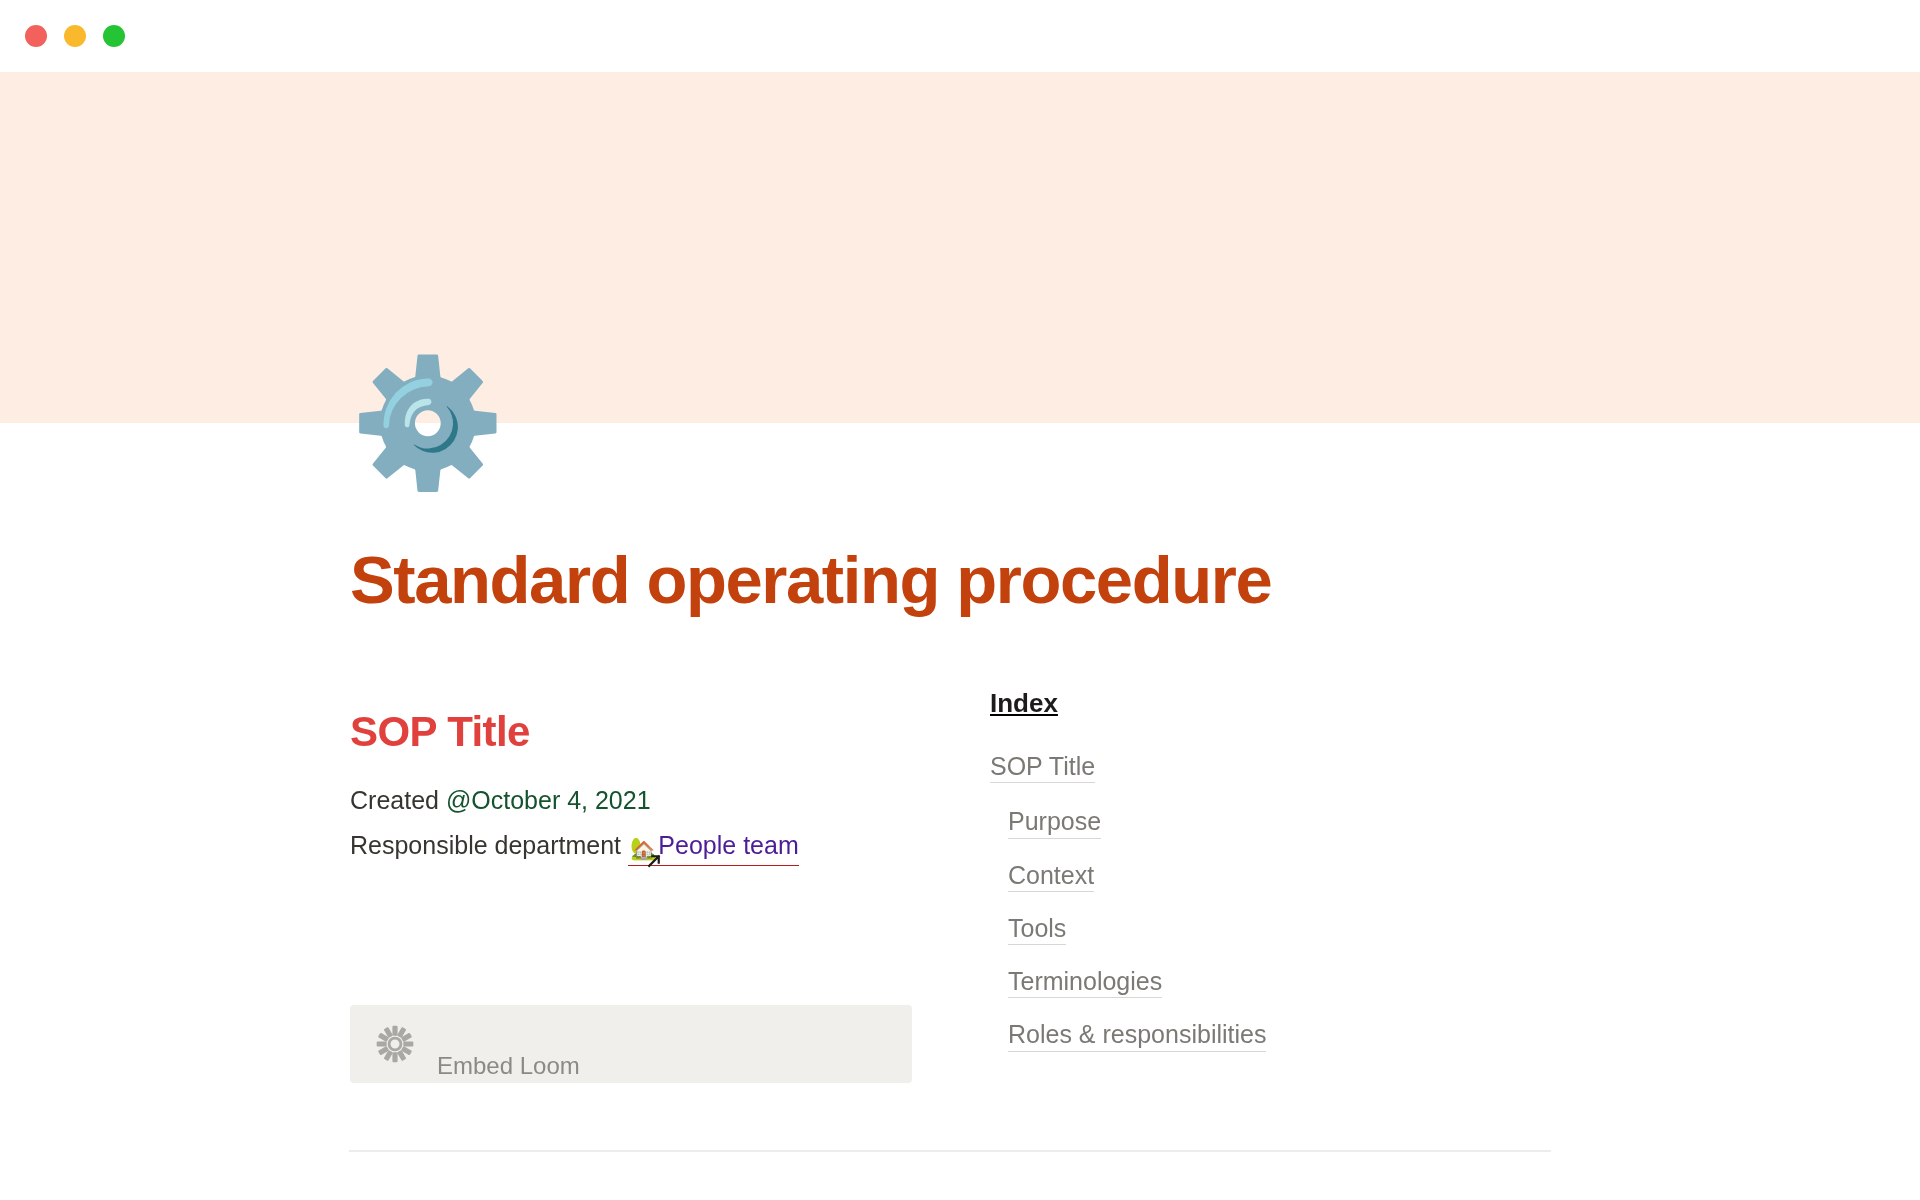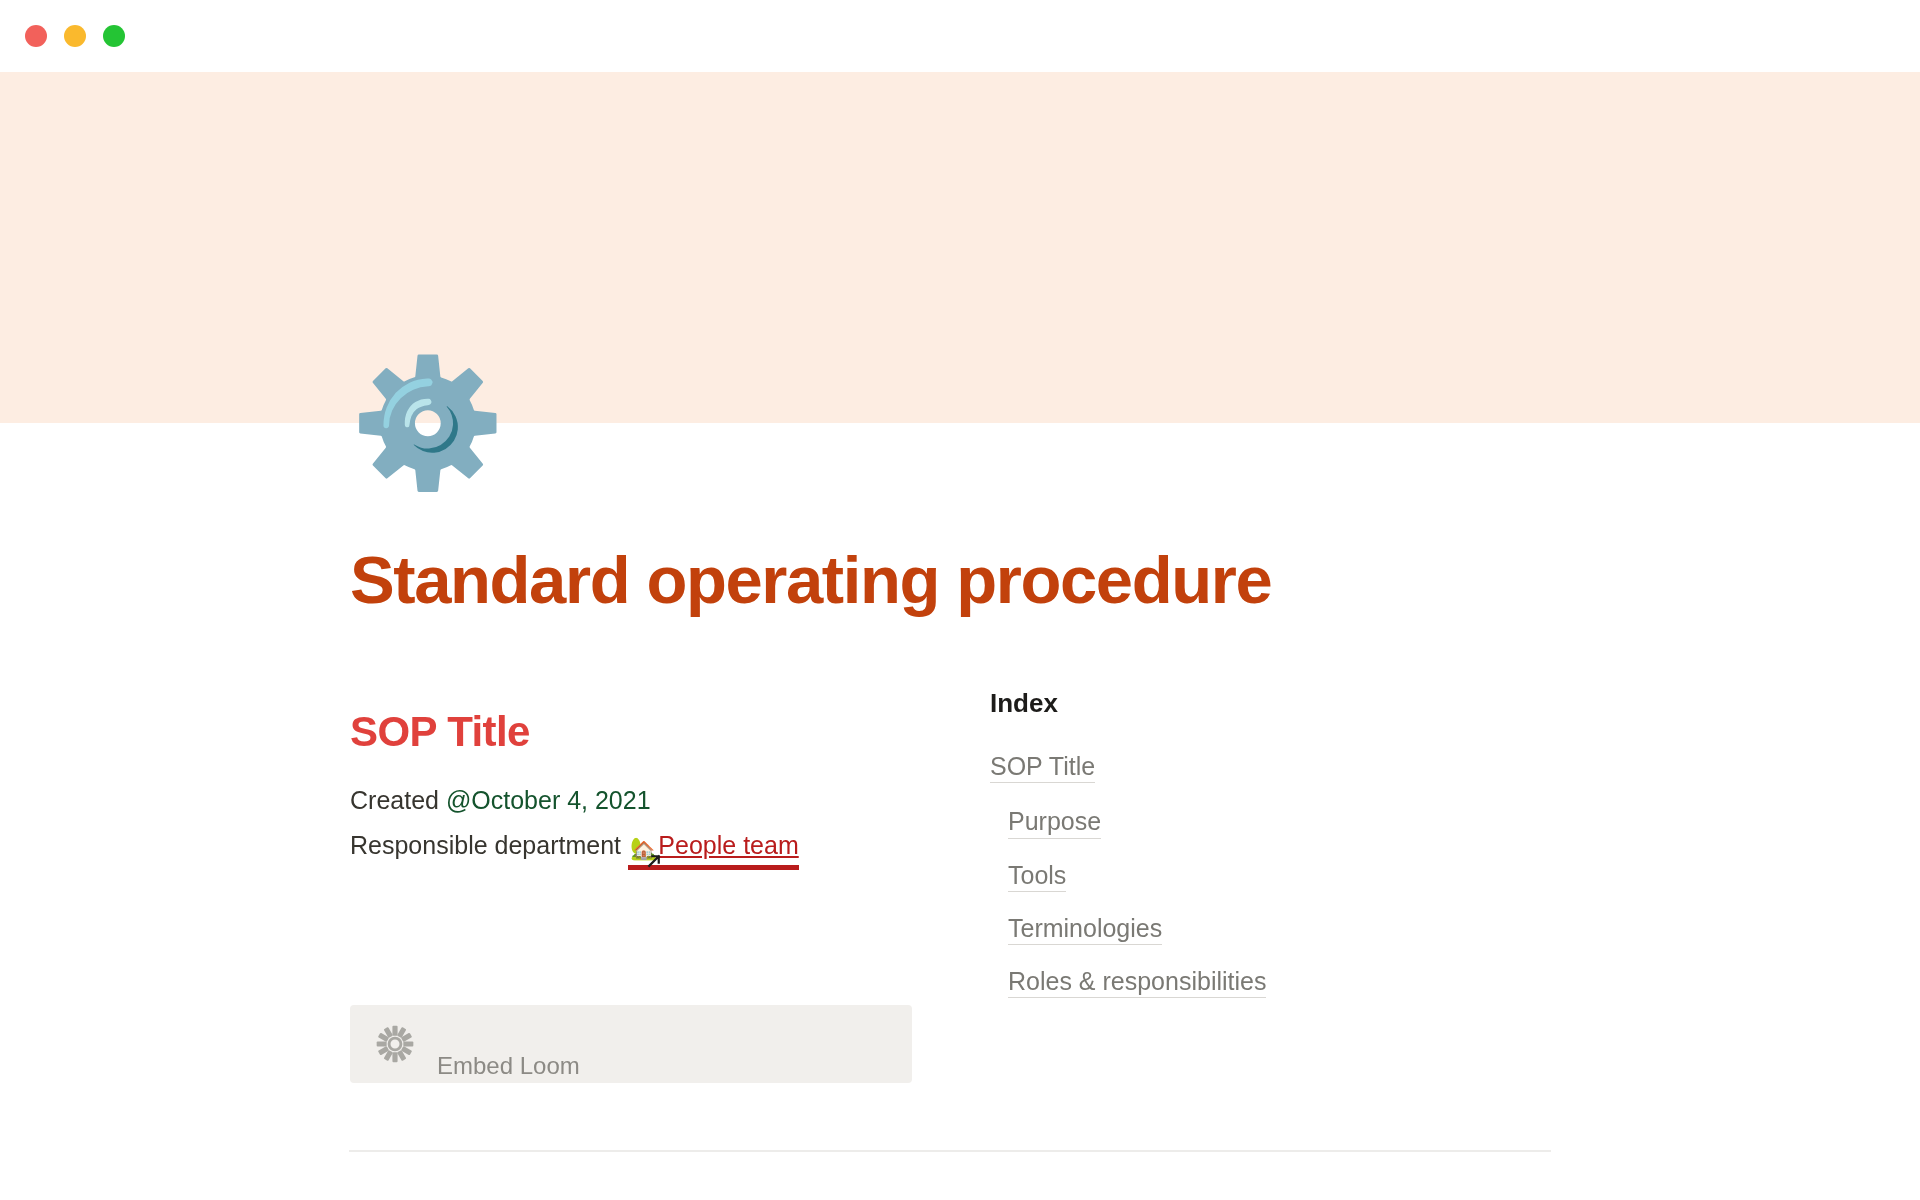--- a/index.html
+++ b/index.html
@@ -54,21 +54,21 @@
     left:350px; top:118px;
     font-size:67px;
     font-weight:bold;
     letter-spacing:-1.4px;
     color:#c2410c;
     white-space:nowrap;
   }
 
   
   .col-left  { position:absolute; left:350px; top:285px; width:575px; }
-  .col-right { position:absolute; left:990px; top:265px; width:560px; }
+  .col-right { position:absolute; left:990px; top:265px; width:560px;text-decoration:underline; }
 
   .sop-title {
     font-size:42px;
     font-weight:bold;
     letter-spacing:-0.6px;
     color:#E0413C;
     margin-bottom:26px;
   }
 
   .meta-line {
@@ -76,25 +76,24 @@
     line-height:1.45;
     color:#37352F;
     margin-bottom:9px;
     white-space:nowrap;
   }
   .meta-muted { color:#14532d; }
 
   .mention {
     display:inline-block;
     position:relative;
-    border-bottom:5px solid #b91c1c;
+    border-bottom:1px solid #b91c1c;
     padding-left:2px;
-    color:#b91c1c;
+    color:#4c1d95;
     font-weight:500;
-    text-decoration:underline;
   }
   .mention-emoji {
     position:relative;
     display:inline-block;
     font-family:"DejaVu Sans", sans-serif;
     font-size:22px;
     margin-right:1px;
     vertical-align:-2px;
   }
   .mention-arrow {
@@ -238,20 +237,23 @@
   <div class="col-right">
     <div class="index-heading">Index</div>
 
     <div class="index-row">
       <span class="index-link">SOP Title</span>
     </div>
     <div class="index-row sub">
       <span class="index-link">Purpose</span>
     </div>
     <div class="index-row sub">
+      <span class="index-link">Context</span>
+    </div>
+    <div class="index-row sub">
       <span class="index-link">Tools</span>
     </div>
     <div class="index-row sub">
       <span class="index-link">Terminologies</span>
     </div>
     <div class="index-row sub">
       <span class="index-link">Roles &amp; responsibilities</span>
     </div>
   </div>
 

